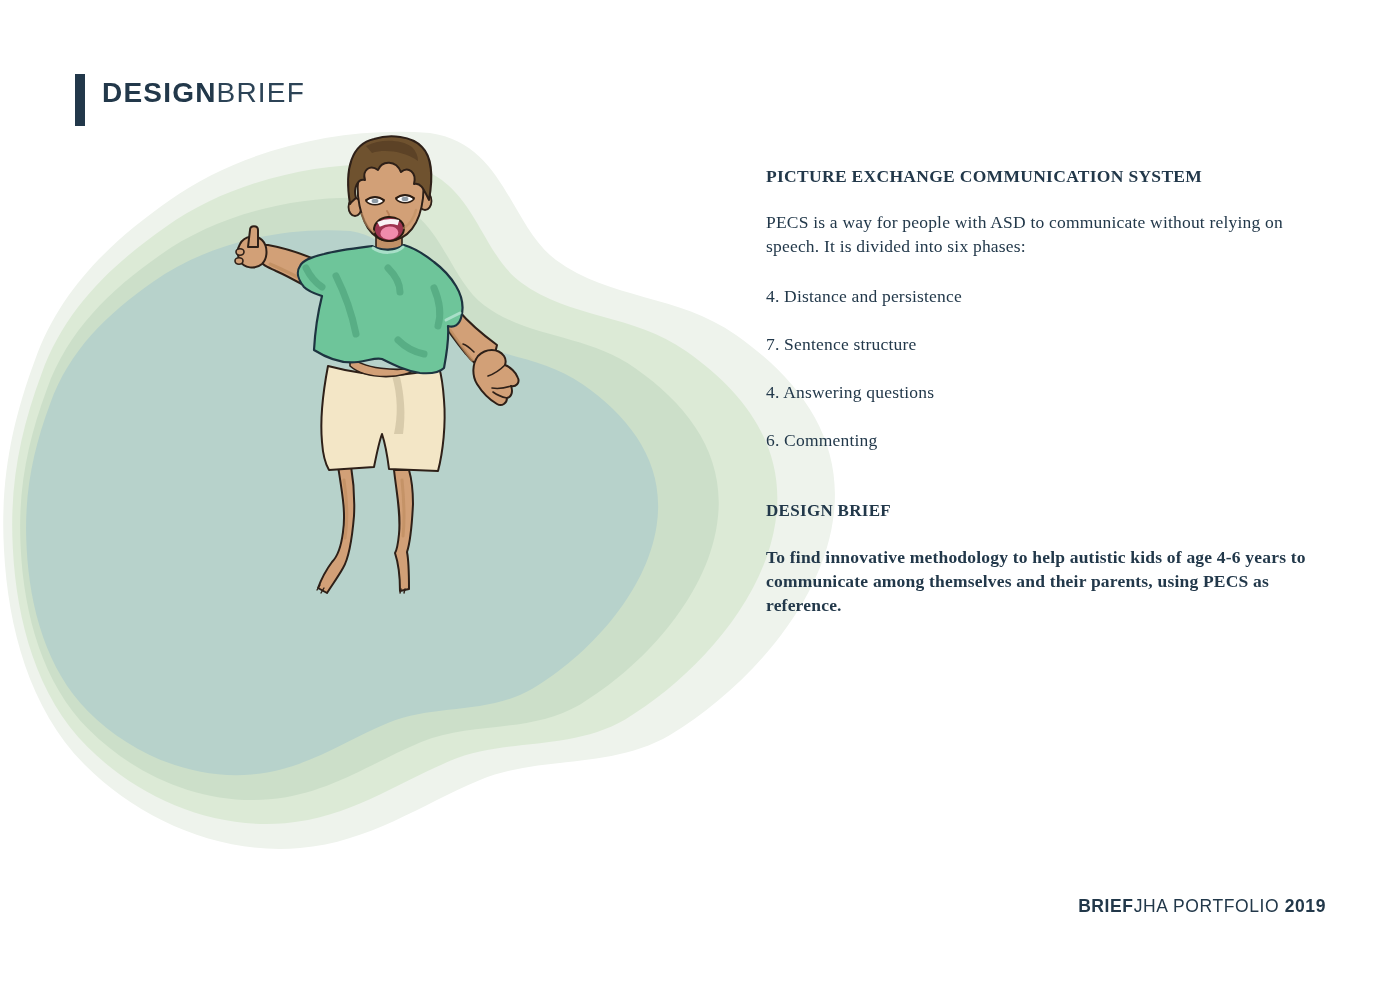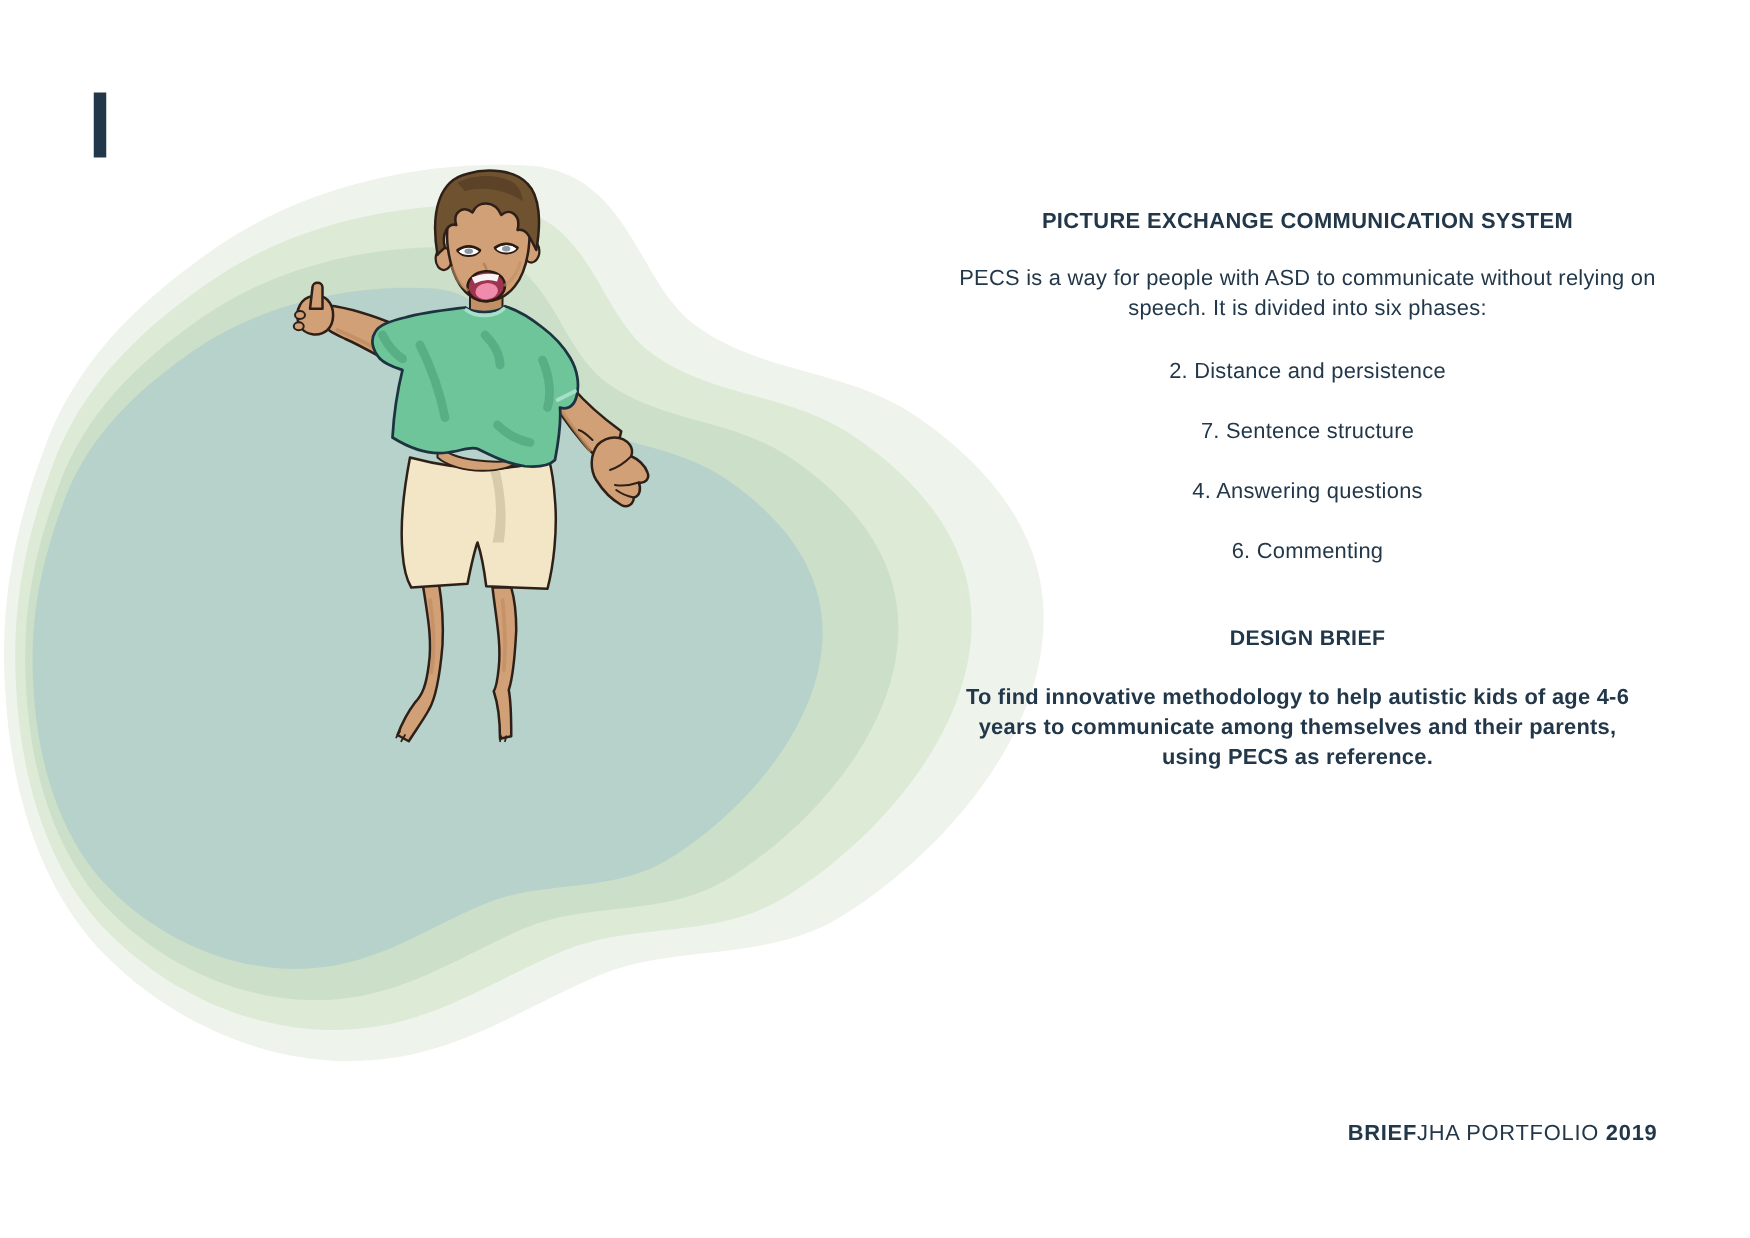--- a/index.html
+++ b/index.html
@@ -10,41 +10,42 @@
   
   .title-block{position:absolute;left:75px;top:72px;display:flex;align-items:flex-start;}
   .title-bar{width:10px;height:52px;background:#22384a;margin-right:17px;margin-top:2px;}
   .title-text{font-size:28px;letter-spacing:1.2px;line-height:30px;margin-top:6px;}
   .title-text .bold{font-weight:700;}
   .title-text .light{font-weight:300;color:#2c4356;}
   
   .illu{position:absolute;left:0;top:128px;}
   
   .right-col{
-    position:absolute;right:74px;top:166px;width:560px;text-align:center;
-    font-size:17.5px;letter-spacing:0.2px;
+    position:absolute;right:74px;top:166px;width:560px;text-align:left;
+    font-size:17.5px;letter-spacing:0.2px;font-family:Liberation Serif, serif;
   }
   .right-col h1{font-size:17.5px;font-weight:700;margin:0;letter-spacing:0.3px;}
   .intro{margin:23px 0 0 0;line-height:24px;font-weight:400;}
   .phase-list{list-style:none;margin:20px 0 0 0;padding:0;}
   .phase-list li{margin-top:28px;line-height:20px;}
   .brief-heading{font-size:17px;font-weight:700;margin:51px 0 0 0;letter-spacing:0.3px;}
   .brief-body{margin:24px 16px 0 0;line-height:24px;font-weight:700;}
   
   .footer{
     position:absolute;right:74px;top:896px;font-size:17.5px;letter-spacing:0.6px;
   }
   .footer .b{font-weight:700;}
   .footer .r{font-weight:400;}
 </style>
 </head>
 <body>
 
 <div class="title-block">
   <div class="title-bar"></div>
+  <div class="title-text"><span class="bold">DESIGN</span><span class="light">BRIEF</span></div>
 </div>
 
 <div class="illu">
 <svg width="840" height="732" viewBox="0 128 840 732" xmlns="http://www.w3.org/2000/svg">
 
   <g>
     <path d="M 430,133 C 340,126 240,150 170,200 C 110,242 60,290 35,360 C 12,422 0,480 4,550 C 8,628 30,710 85,765 C 140,820 220,855 300,848 C 370,842 420,805 480,780 C 540,755 610,770 670,735 C 740,693 820,610 833,520 C 845,440 800,380 736,335 C 678,294 610,300 556,260 C 510,226 505,144 430,133 Z" fill="#eef3ec"></path>
     <path transform="translate(9.2,43) scale(0.92)" d="M 430,133 C 340,126 240,150 170,200 C 110,242 60,290 35,360 C 12,422 0,480 4,550 C 8,628 30,710 85,765 C 140,820 220,855 300,848 C 370,842 420,805 480,780 C 540,755 610,770 670,735 C 740,693 820,610 833,520 C 845,440 800,380 736,335 C 678,294 610,300 556,260 C 510,226 505,144 430,133 Z" fill="#dcead6"></path>
     <path transform="translate(17.4,87) scale(0.84)" d="M 430,133 C 340,126 240,150 170,200 C 110,242 60,290 35,360 C 12,422 0,480 4,550 C 8,628 30,710 85,765 C 140,820 220,855 300,848 C 370,842 420,805 480,780 C 540,755 610,770 670,735 C 740,693 820,610 833,520 C 845,440 800,380 736,335 C 678,294 610,300 556,260 C 510,226 505,144 430,133 Z" fill="#ccdfc9"></path>
     <path transform="translate(23.6,130) scale(0.76)" d="M 430,133 C 340,126 240,150 170,200 C 110,242 60,290 35,360 C 12,422 0,480 4,550 C 8,628 30,710 85,765 C 140,820 220,855 300,848 C 370,842 420,805 480,780 C 540,755 610,770 670,735 C 740,693 820,610 833,520 C 845,440 800,380 736,335 C 678,294 610,300 556,260 C 510,226 505,144 430,133 Z" fill="#b7d2cb"></path>
@@ -115,21 +116,21 @@
       <path d="M 362,214 C 364,222 368,228 374,232 M 416,210 C 414,218 410,224 404,228" fill="none" stroke="#c08f63" stroke-width="2.5" opacity="0.6"></path>
     </g>
   </g>
 </svg>
 </div>
 
 <div class="right-col">
   <h1>PICTURE EXCHANGE COMMUNICATION SYSTEM</h1>
   <p class="intro">PECS is a way for people with ASD to communicate without relying on speech. It is divided into six phases:</p>
   <ul class="phase-list">
-    <li>2. Distance and persistence</li>
+    <li>4. Distance and persistence</li>
     <li>7. Sentence structure</li>
     <li>4. Answering questions</li>
     <li>6. Commenting</li>
   </ul>
   <h2 class="brief-heading">DESIGN BRIEF</h2>
   <p class="brief-body">To find innovative methodology to help autistic kids of age 4-6 years to communicate among themselves and their parents, using PECS as reference.</p>
 </div>
 
 <div class="footer"><span class="b">BRIEF</span><span class="r">JHA PORTFOLIO </span><span class="b">2019</span></div>
 

